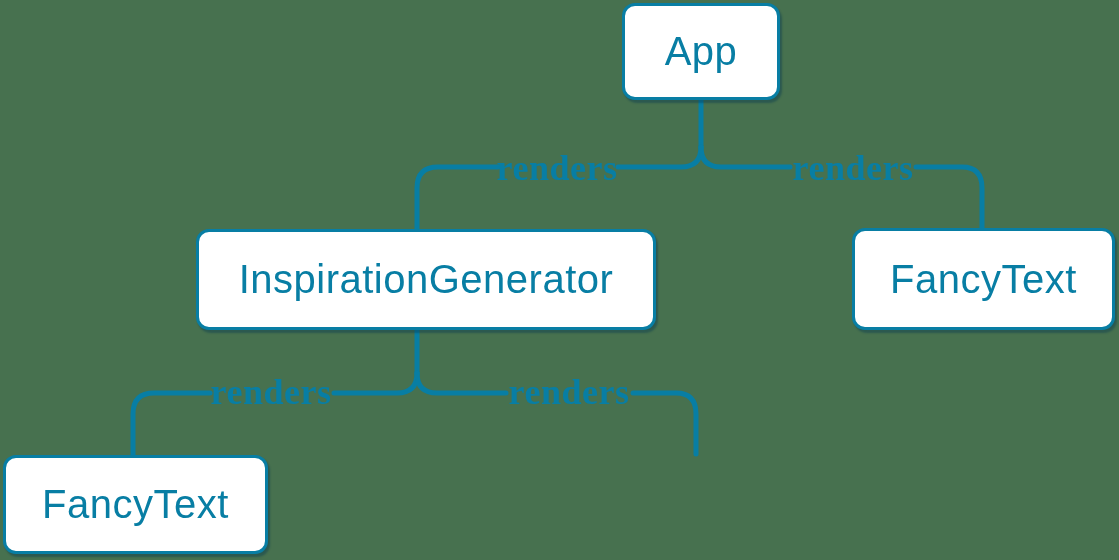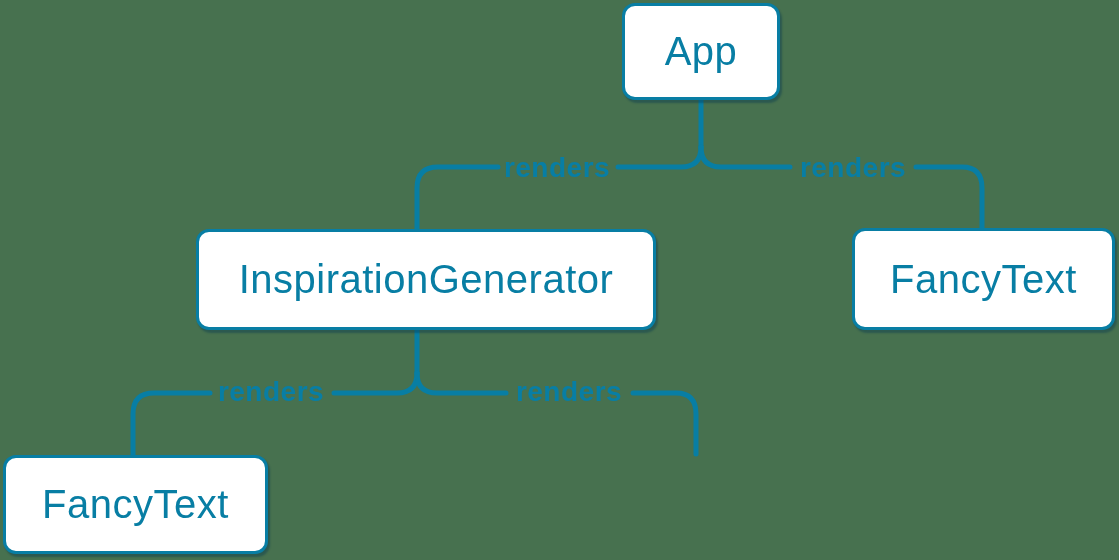--- a/index.html
+++ b/index.html
@@ -49,24 +49,25 @@
   }
   .node-app                  { left: 622px; top: 3px;   width: 158px; height: 97px; }
   .node-inspiration          { left: 196px; top: 229px; width: 460px; height: 101px; }
   .node-fancy-top            { left: 852px; top: 228px; width: 263px; height: 102px; }
   .node-fancy-bottom         { left: 3px;   top: 455px; width: 265px; height: 99px; }
   .node-copyright            { left: 568px; top: 454px; width: 264px; height: 100px; }
   .edge-label {
     position: absolute;
     transform: translate(-50%, -50%);
     color: var(--accent);
-    font-size: 28px;
+    font-size: 36px;
     font-weight: 700;
     letter-spacing: 0.5px;
     white-space: nowrap;
+    font-family: Liberation Serif, serif;
   }
   .edge-label-1 { left: 557px; top: 168px; }
   .edge-label-2 { left: 853px; top: 168px; }
   .edge-label-3 { left: 271px; top: 392px; }
   .edge-label-4 { left: 569px; top: 392px; }
 </style>
 </head>
 <body>
 
 <div class="canvas">

